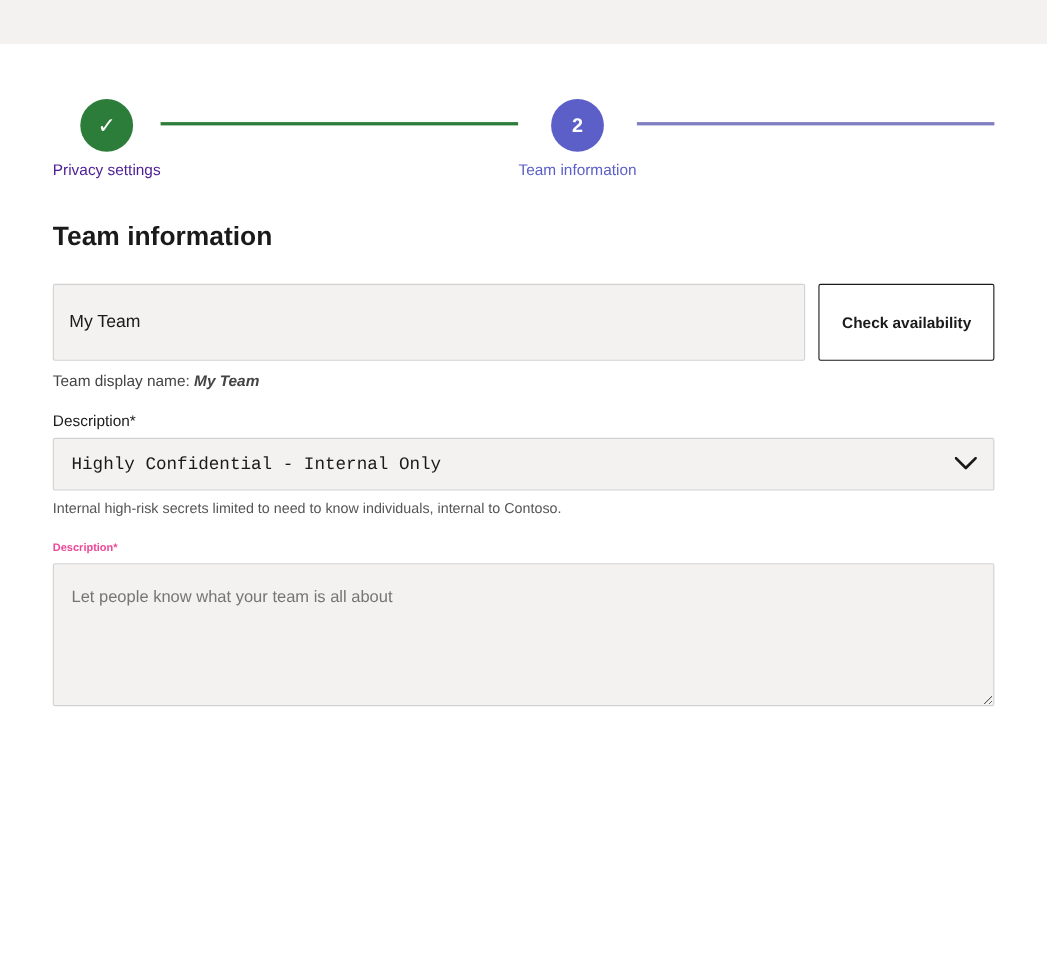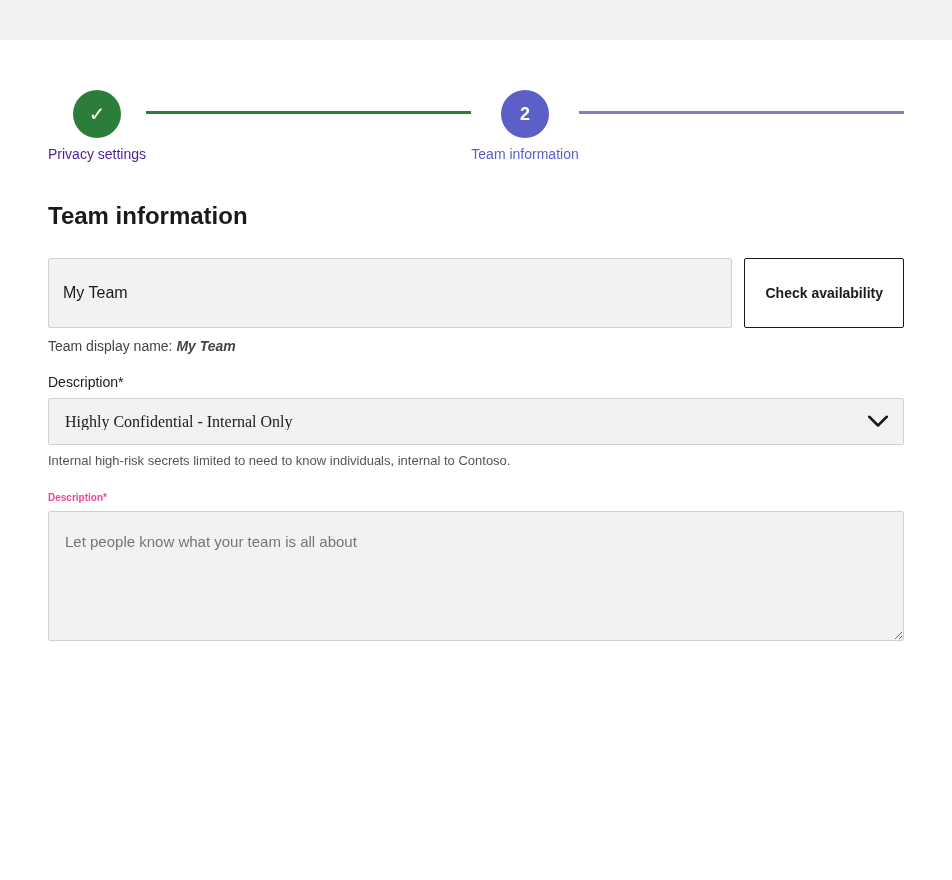--- a/index.html
+++ b/index.html
@@ -198,21 +198,21 @@
       padding: 14px 27px 14px 16px;
       font-size: 16px;
       color: #1a1a1a;
       background-color: #f3f2f1;
       border: 1px solid #d1d1d1;
       border-radius: 2px;
       appearance: none;
       -webkit-appearance: none;
       outline: none;
       cursor: pointer;
-      font-family: Liberation Serif, serif;
+      font-family: Liberation Mono, monospace;
     }
 
     .chevron-icon {
       position: absolute;
       right: 16px;
       top: 50%;
       transform: translateY(-50%);
       pointer-events: none;
       font-size: 18px;
       color: #1a1a1a;

